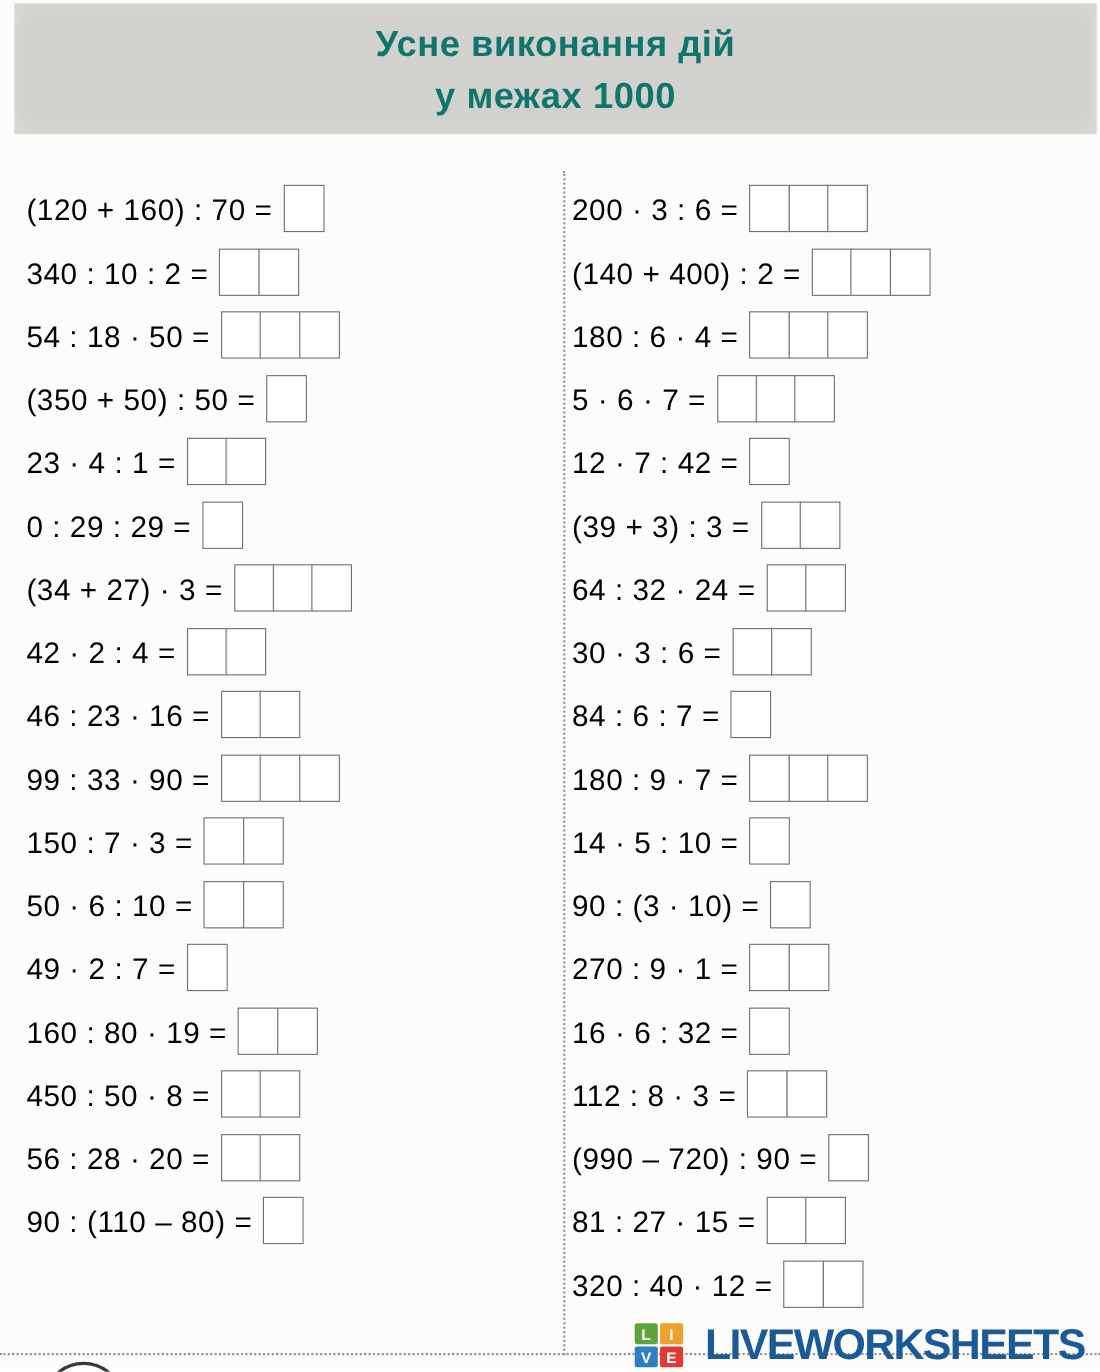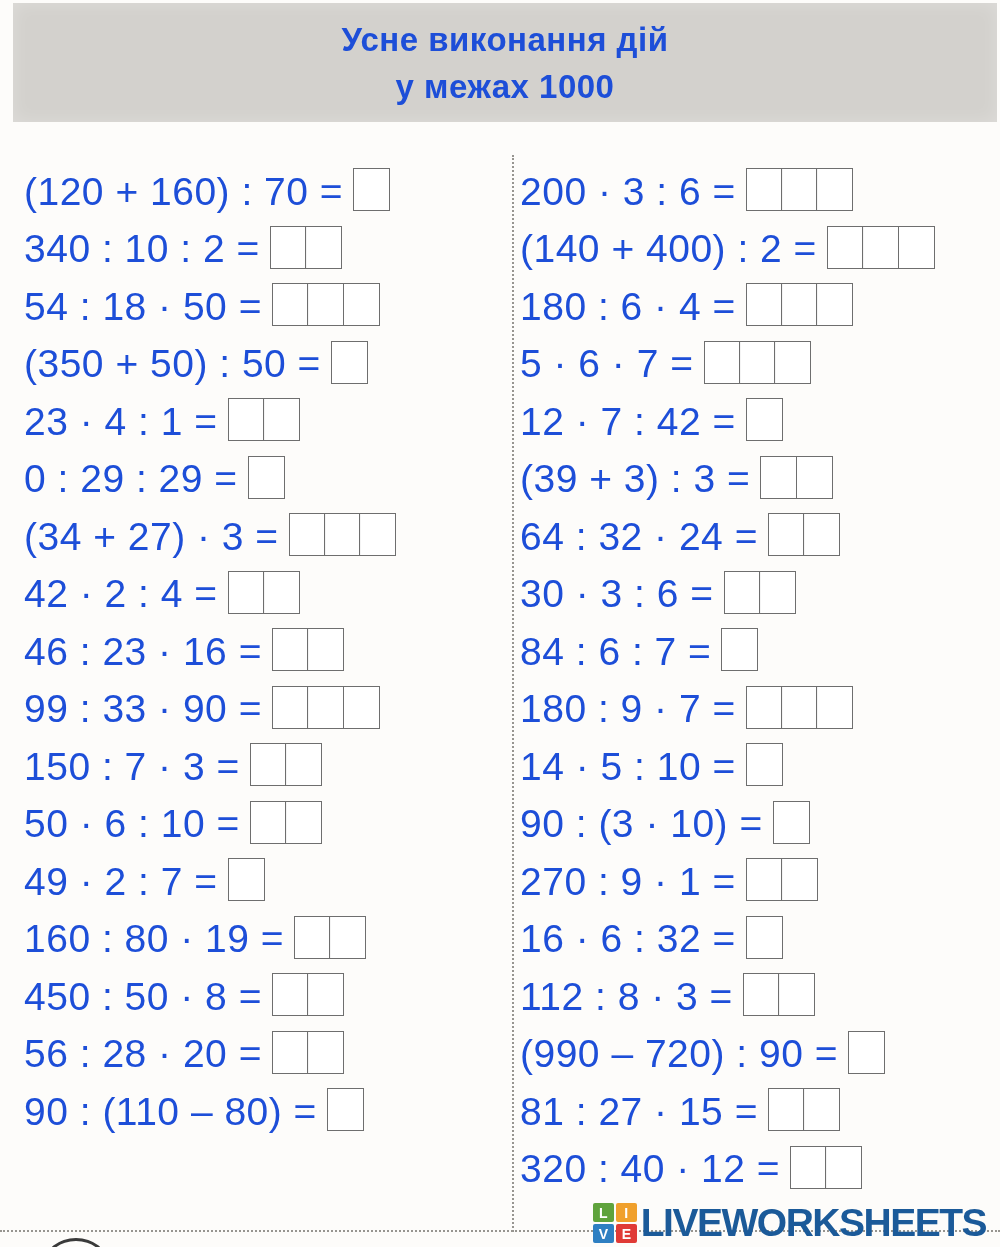--- a/index.html
+++ b/index.html
@@ -19,37 +19,37 @@
     position:absolute;
     left:13px;top:3px;
     width:984px;height:119px;
     background:#d3d1cd;
     box-shadow:inset 0 0 18px rgba(255,255,255,.25);
     display:flex;flex-direction:column;
     justify-content:center;align-items:center;
     gap:2px;
   }
   .header .t1,.header .t2{
-    font-size:33px;font-weight:bold;color:#1d4ed8;
+    font-size:33px;font-weight:bold;color:#0f766e;
     line-height:45px;letter-spacing:.5px;
     text-align:center;
   }
   
   .col{
     position:absolute;top:163px;
     display:flex;flex-direction:column;
   }
   .col.left{left:24px;width:468px;}
   .col.right{left:520px;width:450px;}
   .row{
     height:57.5px;
     display:flex;align-items:center;
   }
   .expr{
-    font-size:39px;color:#1d4ed8;
+    font-size:27px;color:#000000;
     letter-spacing:.5px;
     white-space:pre;
   }
   .boxes{
     display:inline-flex;
     margin-left:10px;
     position:relative;top:-2px;
   }
   .box{
     width:37px;height:43px;
@@ -364,16 +364,16 @@
   <div class="hdivider"></div>
   <div class="arc"></div>
 
   <div class="lw">
     <div class="lw-squares">
         <div class="lw-sq" style="background: rgb(95, 163, 60);">L</div>
         <div class="lw-sq" style="background: rgb(240, 160, 44);">I</div>
         <div class="lw-sq" style="background: rgb(46, 127, 194);">V</div>
         <div class="lw-sq" style="background: rgb(224, 58, 54);">E</div>
       </div>
-    <div class="lw-word" style="color: rgb(27, 90, 153);">LIVEWORKSHEETS</div>
+    <div class="lw-word" style="color: rgb(27, 90, 153); margin-left: 16px;">LIVEWORKSHEETS</div>
   </div>
 
 </div>
 
 </body></html>

